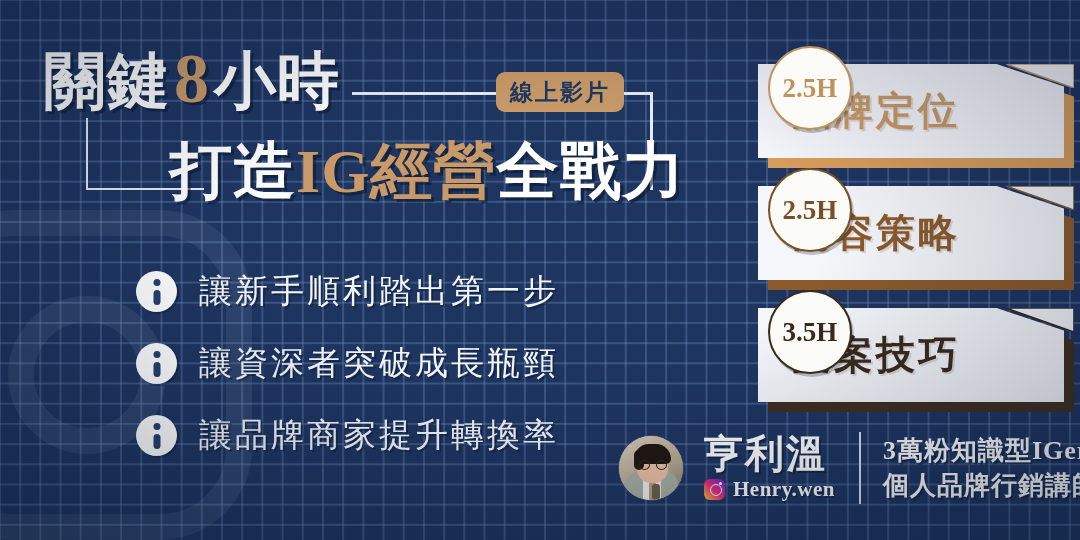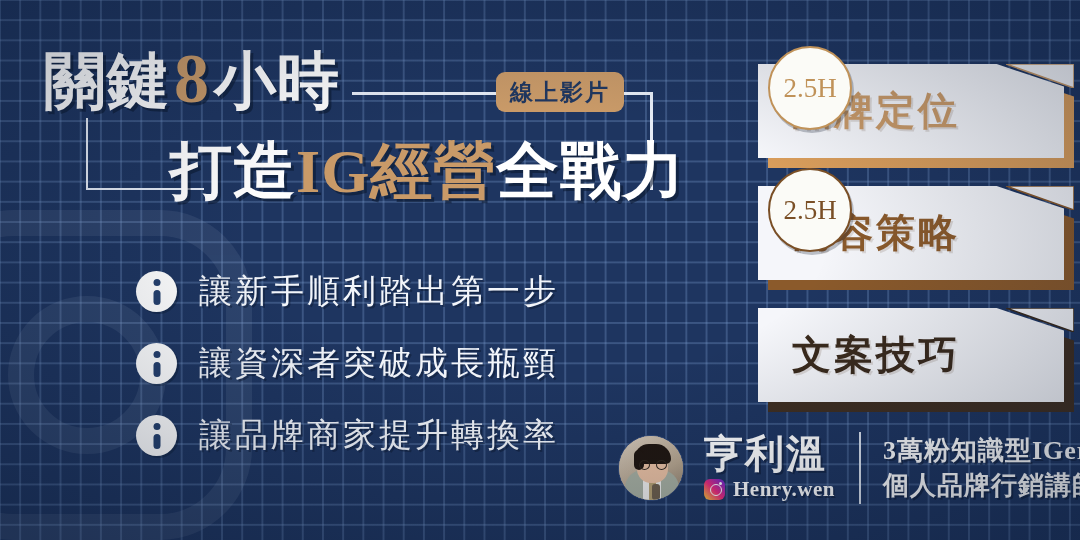--- a/index.html
+++ b/index.html
@@ -103,21 +103,21 @@
   }
   .fold svg{display:block;}
   .card-title{
     font-size:39px;font-weight:700;letter-spacing:3px;white-space:nowrap;
     text-shadow:2px 2px 0 rgba(120,100,80,.20);
   }
   .badge{
     position:absolute;left:0;top:0;width:84px;height:84px;border-radius:50%;
     background:#fbfbf7;border:2px solid #b98c5c;
     display:flex;align-items:center;justify-content:center;
-    font-size:27px;font-weight:400;letter-spacing:0px;z-index:3;
+    font-size:27px;font-weight:700;letter-spacing:0px;z-index:3;
     box-shadow:2px 3px 0 rgba(10,22,44,.25);
   }
   .badge.b1{left:10px;top:-18px;}
   .badge.b2{left:10px;top:-18px;}
   .badge.b3{left:10px;top:-18px;}
   
   .presenter{position:absolute;left:618px;top:416px;width:462px;height:104px;
     display:flex;align-items:center;}
   .avatar{
     width:66px;height:66px;border-radius:50%;flex:none;overflow:hidden;position:relative;
@@ -240,20 +240,23 @@
     <div class="card-wrap c3">
       <div class="card-shadow" style="background:#3f2e20"></div>
       <div class="card-face">
         <span class="card-title" style="color:#3a2a1c">文案技巧</span>
       </div>
       <div class="fold">
         <svg width="68" height="24" viewBox="0 0 68 24">
             <path d="M0 0 L68 24 L68 0 Z" fill="#f5f6fa" stroke="#3a2a1c" stroke-width="1.6"></path>
           </svg>
       </div>
+      <div class="badge b3" style="color:#3a2a1c;border-color:#3a2a1c">
+        <span>3.5H</span>
+      </div>
     </div>
 
   </div>
 
   <div class="presenter">
     <div class="avatar">
       <div class="av-bg"></div>
       <div class="av-body"></div>
       <div class="av-shirt"></div>
       <div class="av-tie"></div>

